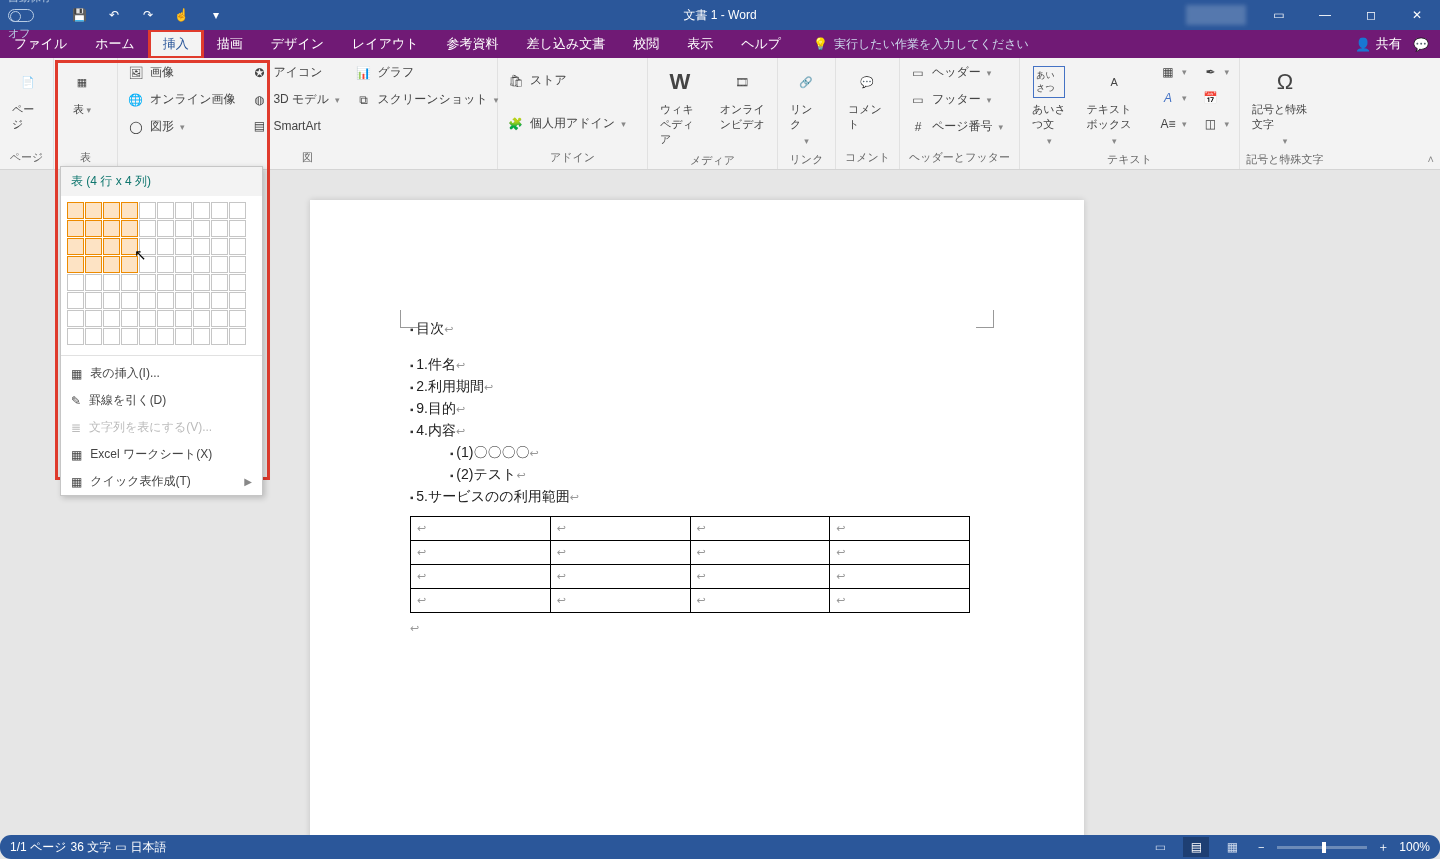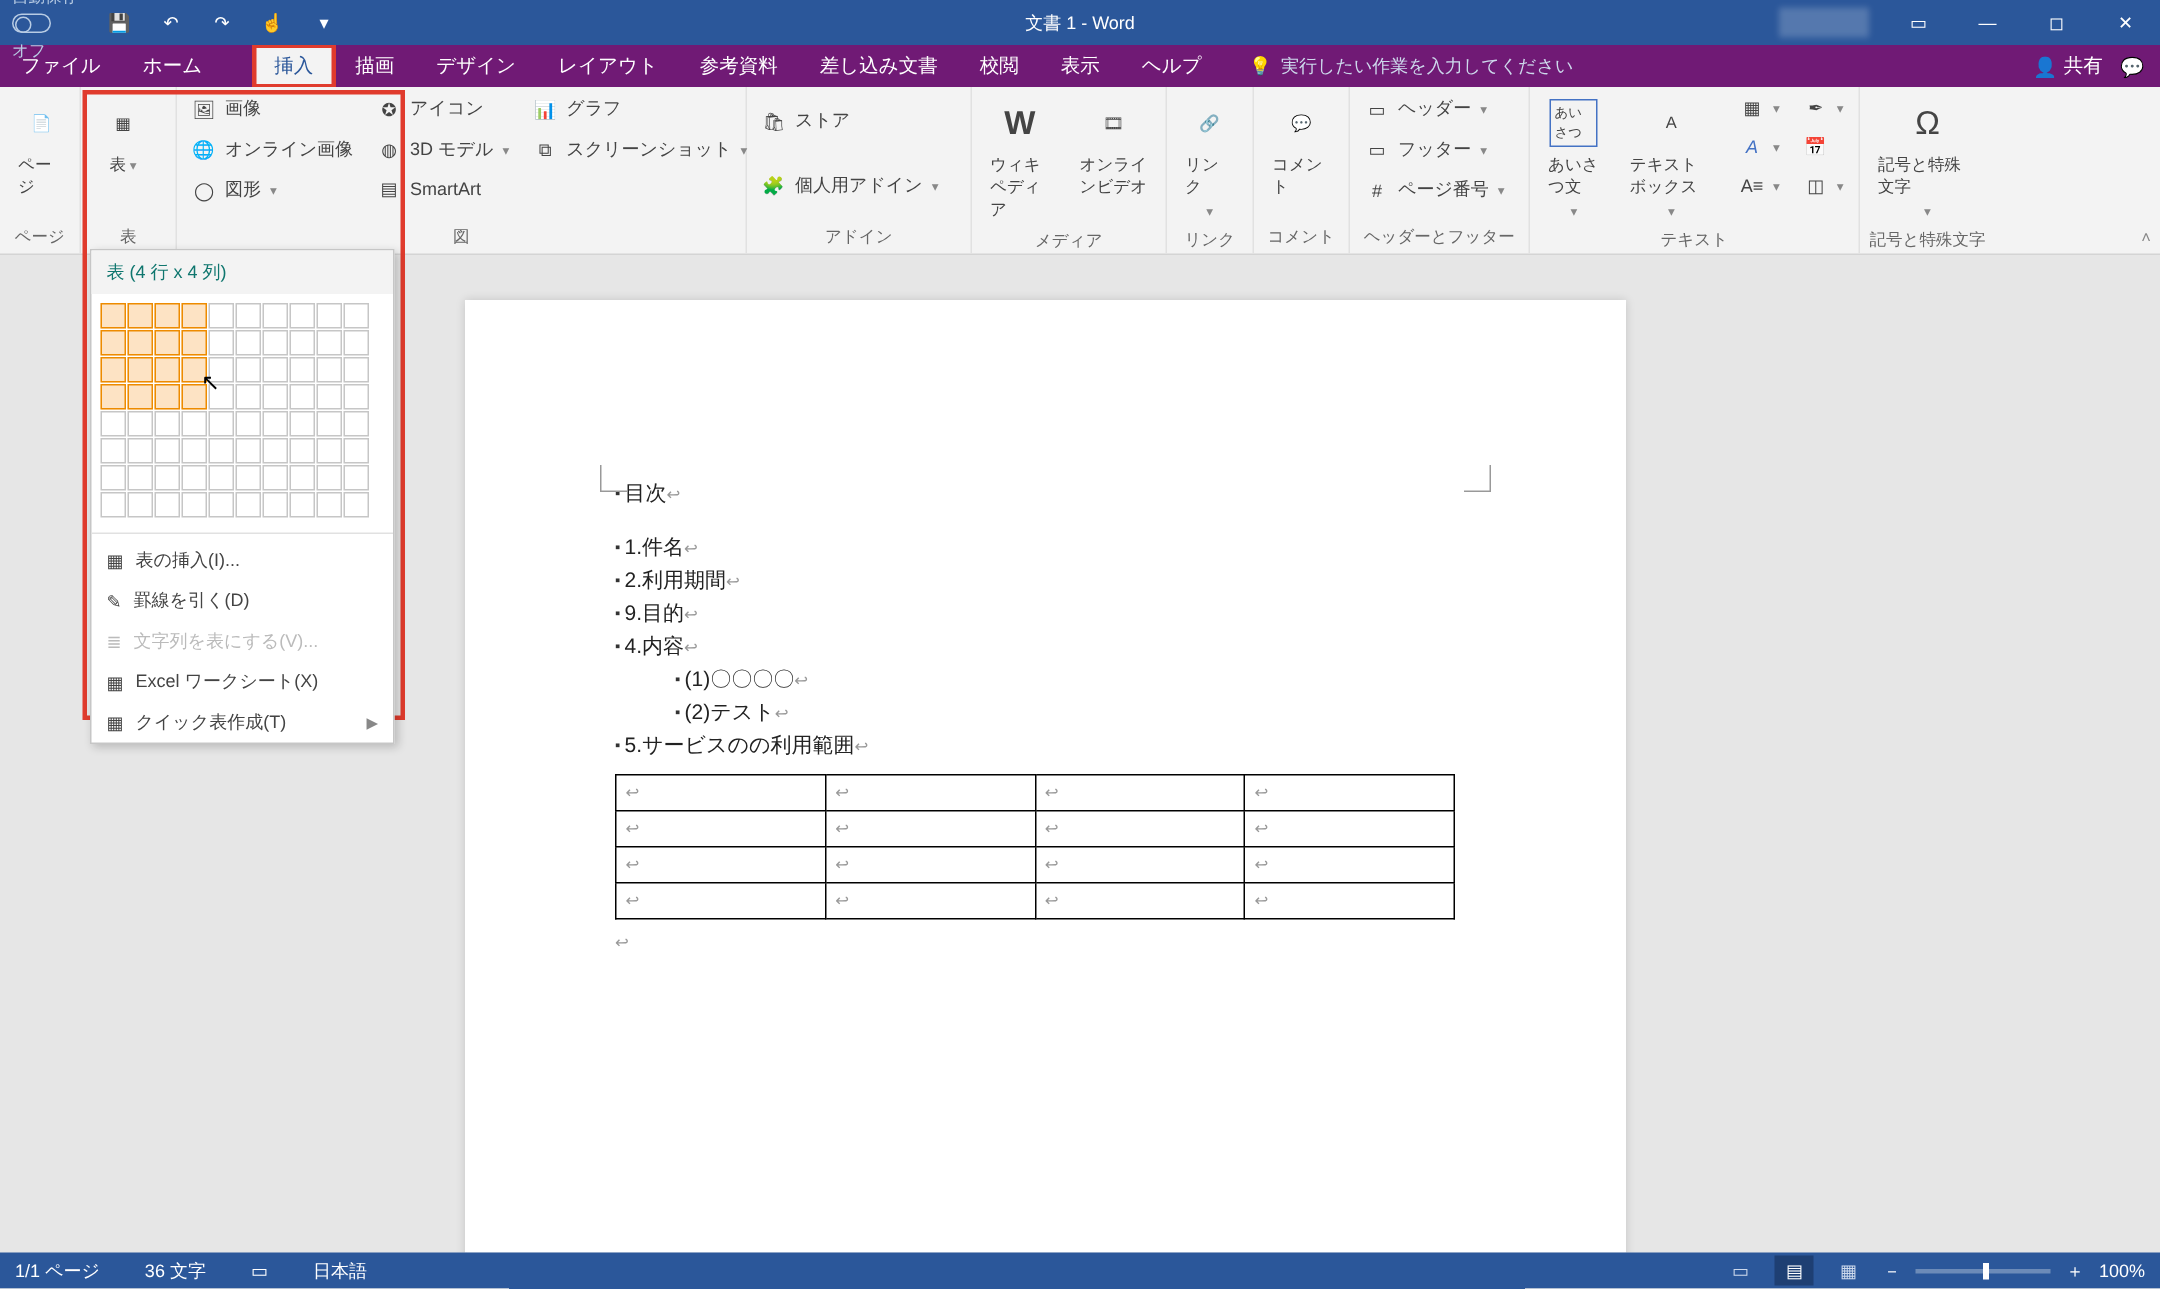--- a/index.html
+++ b/index.html
@@ -15,21 +15,21 @@
 .qat span { width: 16px; height: 16px; display: inline-flex; align-items: center; justify-content: center; color: #fff; }
 .title-center { position: absolute; left: 50%; transform: translateX(-50%); }
 .titlebar-right { position: absolute; right: 0; display: flex; align-items: center; }
 .account-placeholder { width: 60px; height: 20px; background: rgba(255,255,255,.2); filter: blur(2px); margin-right: 10px; }
 .win-btn { width: 46px; height: 30px; display: flex; align-items: center; justify-content: center; color: #fff; }
 
 
 .tabs { height: 28px; background: #701a75; display: flex; align-items: stretch; color: #fff; font-size: 13px; }
 .tab { padding: 0 14px; display: flex; align-items: center; cursor: pointer; }
 .tab.active { background: #f3f3f3; color: #2b579a; }
-.tab.highlight { outline: 3px solid #e03b2d; outline-offset: -2px; margin-left: 20px; }
+.tab.highlight { outline: 3px solid #e03b2d; outline-offset: -2px; }
 .tell-me { display: flex; align-items: center; gap: 6px; margin-left: 18px; color: #cdd9ec; font-size: 12px; }
 .tabs-right { margin-left: auto; display: flex; align-items: center; gap: 12px; padding-right: 10px; }
 .share { display: flex; align-items: center; gap: 4px; }
 
 
 .ribbon { height: 112px; background: #f3f3f3; border-bottom: 1px solid #d4d4d4; display: flex; position: relative; }
 .group { border-right: 1px solid #e1e1e1; display: flex; flex-direction: column; padding: 4px 6px 0; }
 .group-content { flex: 1; display: flex; align-items: flex-start; gap: 8px; }
 .group-label { text-align: center; font-size: 11px; color: #666; padding: 2px 0 4px; }
 .big-btn { display: flex; flex-direction: column; align-items: center; gap: 4px; padding: 4px 6px; font-size: 11px; color: #444; }
@@ -61,21 +61,21 @@
 .corner-tl { left: 92px; border-width: 0 0 1px 1px; transform: translate(-2px,-2px);}
 .corner-tr { right: 92px; border-width: 0 1px 1px 0; transform: translate(2px,-2px);}
 .para { margin-bottom: 4px; }
 .bullet::before { content: "▪ "; color: #333; font-size: 10px; vertical-align: middle; }
 .pm { color: #999; font-size: 11px; }
 .indent1 { padding-left: 40px; }
 .doc-table { width: 560px; border-collapse: collapse; margin-top: 10px; }
 .doc-table td { border: 1px solid #000; height: 24px; padding: 2px 6px; font-size: 11px; color: #999; }
 
 
-.statusbar { position: absolute; left: 0; right: 0; bottom: 0; height: 24px; background: #2b579a; color: #fff; font-size: 12px; display: flex; align-items: center; padding: 0 10px; gap: 30px; }
+.statusbar { position: absolute; left: 0; right: 0; bottom: 0; height: 24px; background: #2b579a; color: #fff; font-size: 12px; display: flex; align-items: center; padding: 0 10px; gap: 4px; border-radius: 11px; }
 .statusbar .right { margin-left: auto; display: flex; align-items: center; gap: 10px; }
 .view-btn { width: 26px; height: 20px; display: flex; align-items: center; justify-content: center; color: #cdd9ec; }
 .view-btn.active { background: #1e3f73; color: #fff; }
 .slider { width: 90px; height: 3px; background: #6c8bb8; position: relative; }
 .slider::after { content: ""; position: absolute; left: 50%; top: -4px; width: 4px; height: 11px; background: #fff; }
 
 
 .i-save::before{content:"💾"} .i-undo::before{content:"↶"} .i-redo::before{content:"↷"}
 .i-touch::before{content:"☝"} .i-more::before{content:"▾"}
 </style>

